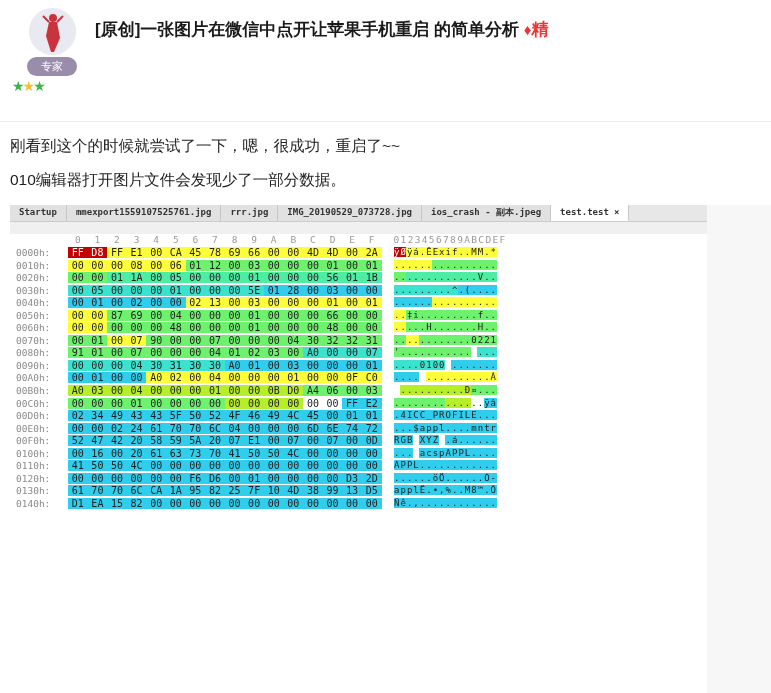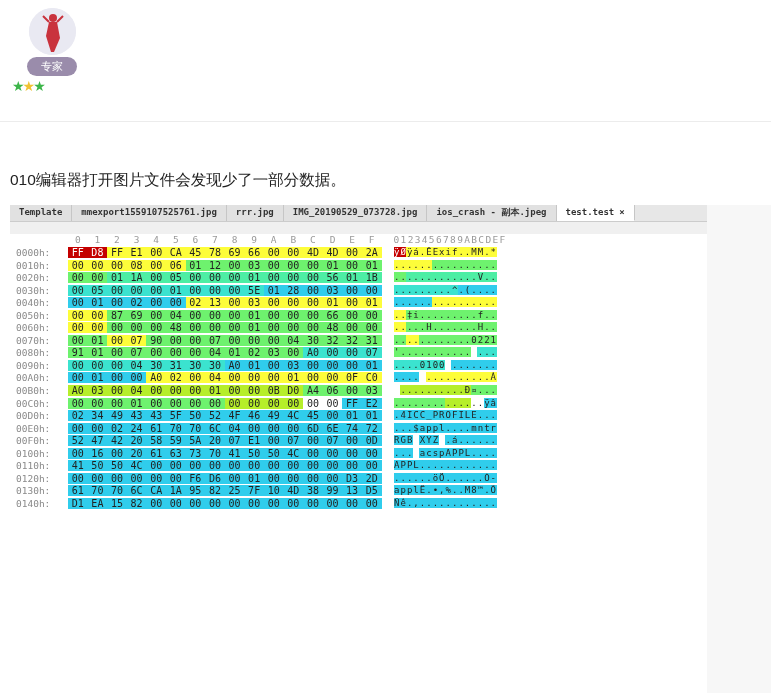--- a/index.html
+++ b/index.html
@@ -60,31 +60,36 @@
       <circle cx="24" cy="10" r="4" fill="#c9333d"></circle>
       <path d="M20 14 L28 14 L31 30 L25 44 L22 44 L17 28 Z" fill="#c9333d"></path>
       <path d="M20 14 L14 8 M28 14 L34 8" stroke="#c9333d" stroke-width="2" fill="none"></path>
     </svg>
   </div>
   <div class="expert-badge">专家</div>
   <div class="star-row">
     <span style="color:#3db54a">★</span><span style="color:#f0c233">★</span><span style="color:#3db54a">★</span>
   </div>
 
+  <div class="post-title">
+    <span>[原创]一张图片在微信中点开让苹果手机重启 的简单分析</span>
+    <span class="title-badge"><span class="dia">♦</span><span>精</span></span>
+  </div>
 
 
   <div class="divider"></div>
 
+  <div class="para" style="top:136px">刚看到这个的时候就尝试了一下，嗯，很成功，重启了~~</div>
   <div class="para" style="top:170px">010编辑器打开图片文件会发现少了一部分数据。</div>
 
   <div class="page-right-bg"></div>
 
   <div id="editor">
     <div class="tabbar" id="tabbar">
-        <div class="tab"><span>Template</span></div>
+        <div class="tab"><span>Startup</span></div>
         <div class="tab"><span>mmexport1559107525761.jpg</span></div>
         <div class="tab"><span>rrr.jpg</span></div>
         <div class="tab"><span>IMG_20190529_073728.jpg</span></div>
         <div class="tab"><span>ios_crash - 副本.jpeg</span></div>
         <div class="tab active"><span>test.test</span><span class="close">×</span></div>
       </div>
 
 
     <div class="hexpanel">
       <div class="hexhead">

